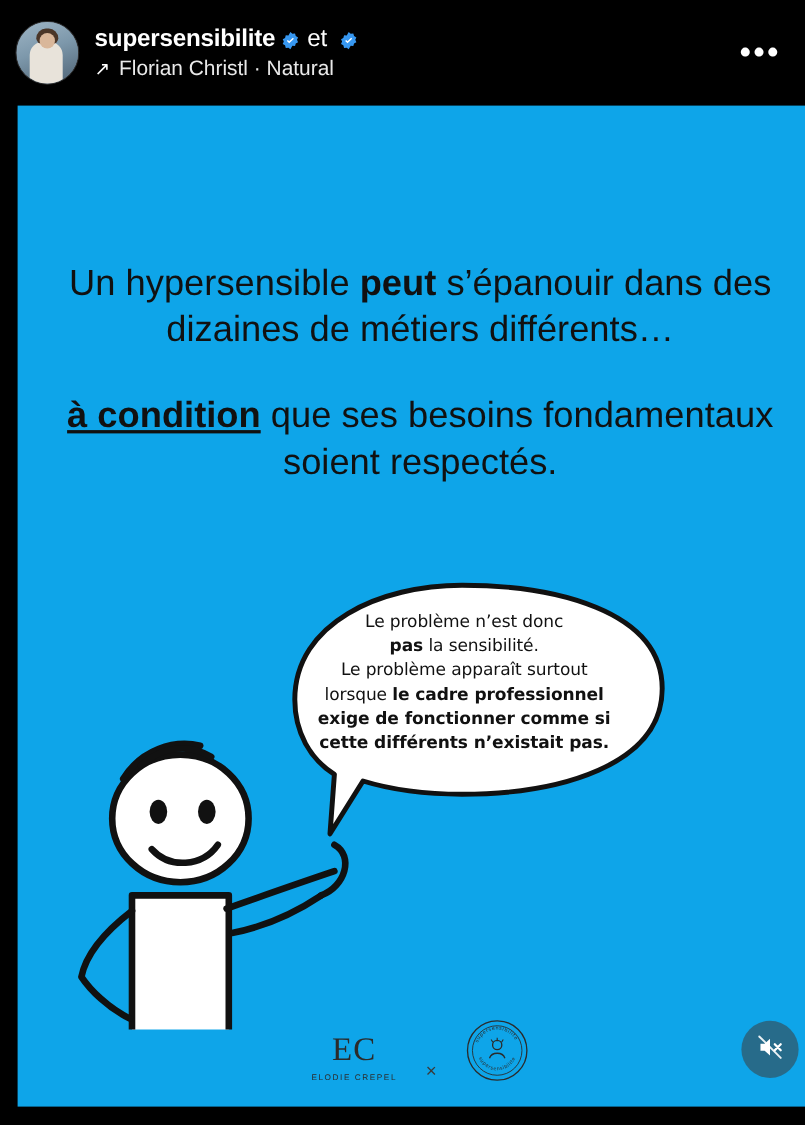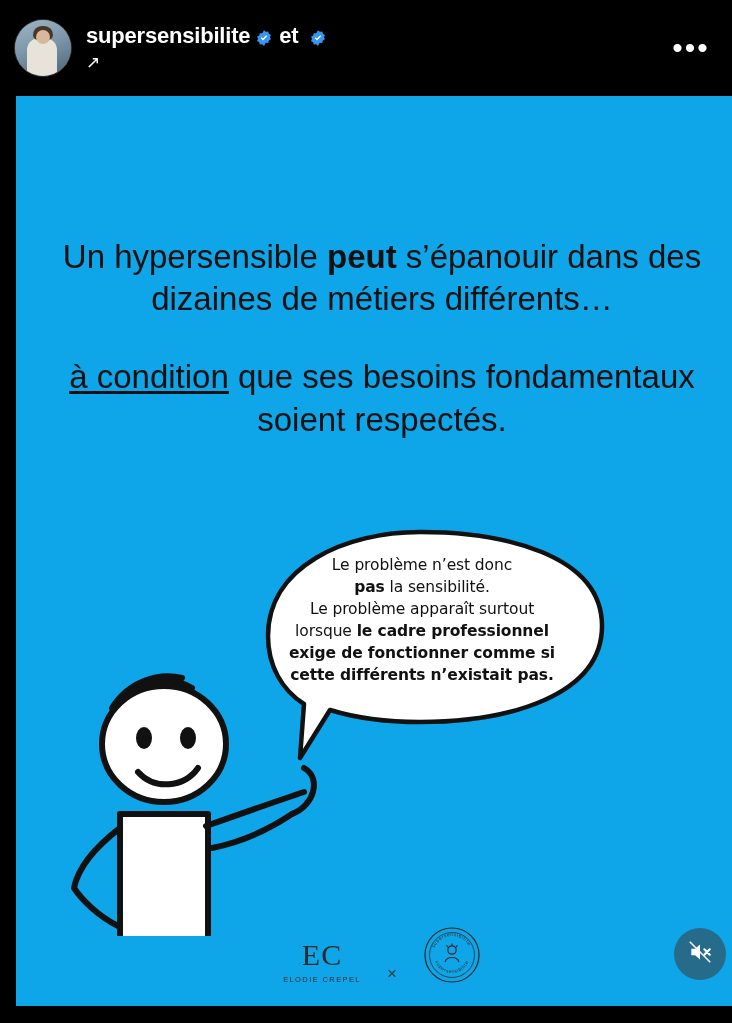--- a/index.html
+++ b/index.html
@@ -87,21 +87,21 @@
   .line1 {
     display: flex;
     align-items: center;
     color: #fff;
     font-size: 22px;
     font-weight: 700;
     letter-spacing: -0.2px;
     white-space: nowrap;
   }
   .line1 .plain {
-    font-weight: 700;
+    font-weight: 400;
     margin: 0 6px;
   }
   .verified {
     display: inline-block;
     margin-left: 5px;
     width: 18px;
     height: 18px;
     flex: 0 0 auto;
   }
   .line2 {
@@ -152,21 +152,21 @@
     width: 732px;
     text-align: center;
     color: #111;
     font-family: "Liberation Sans", sans-serif;
     font-size: 33px;
     line-height: 1.28;
     padding: 0 44px;
     box-sizing: border-box;
   }
   .headline .b { font-weight: 700; }
-  .headline .u { font-weight: 400; text-decoration: underline; text-underline-offset: 3px; }
+  .headline .u { font-weight: 700; text-decoration: underline; text-underline-offset: 3px; }
   .headline .para2 { display: block; margin-top: 36px; }
 
   .art {
     position: absolute;
     top: 400px;
     left: 0;
     width: 732px;
     height: 440px;
   }
 
@@ -264,20 +264,21 @@
         <span class="plain">et</span>
         <span class="verified">
           <svg viewBox="0 0 24 24" width="18" height="18" aria-hidden="true">
             <path fill="#3797f0" d="M12 1.5l2.4 2.1 3.2-.3.9 3.1 2.8 1.6-1.3 2.9 1.3 2.9-2.8 1.6-.9 3.1-3.2-.3L12 22.5l-2.4-2.1-3.2.3-.9-3.1-2.8-1.6L4 13.1 2.7 10.2l2.8-1.6.9-3.1 3.2.3L12 1.5z"></path>
             <path fill="#ffffff" d="M10.6 15.2l-2.9-2.9 1.2-1.2 1.7 1.7 4.4-4.4 1.2 1.2-5.6 5.6z"></path>
           </svg>
         </span>
       </div>
       <div class="line2">
         <span class="arrow-icon">↗</span>
+        <span>Florian Christl · Natural</span>
       </div>
     </div>
 
     <div class="more-btn">•••</div>
   </div>
 
   <div class="content">
 
     <div class="headline">
       <span>Un hypersensible </span><span class="b">peut</span><span> s’épanouir dans des dizaines de métiers différents…</span>

